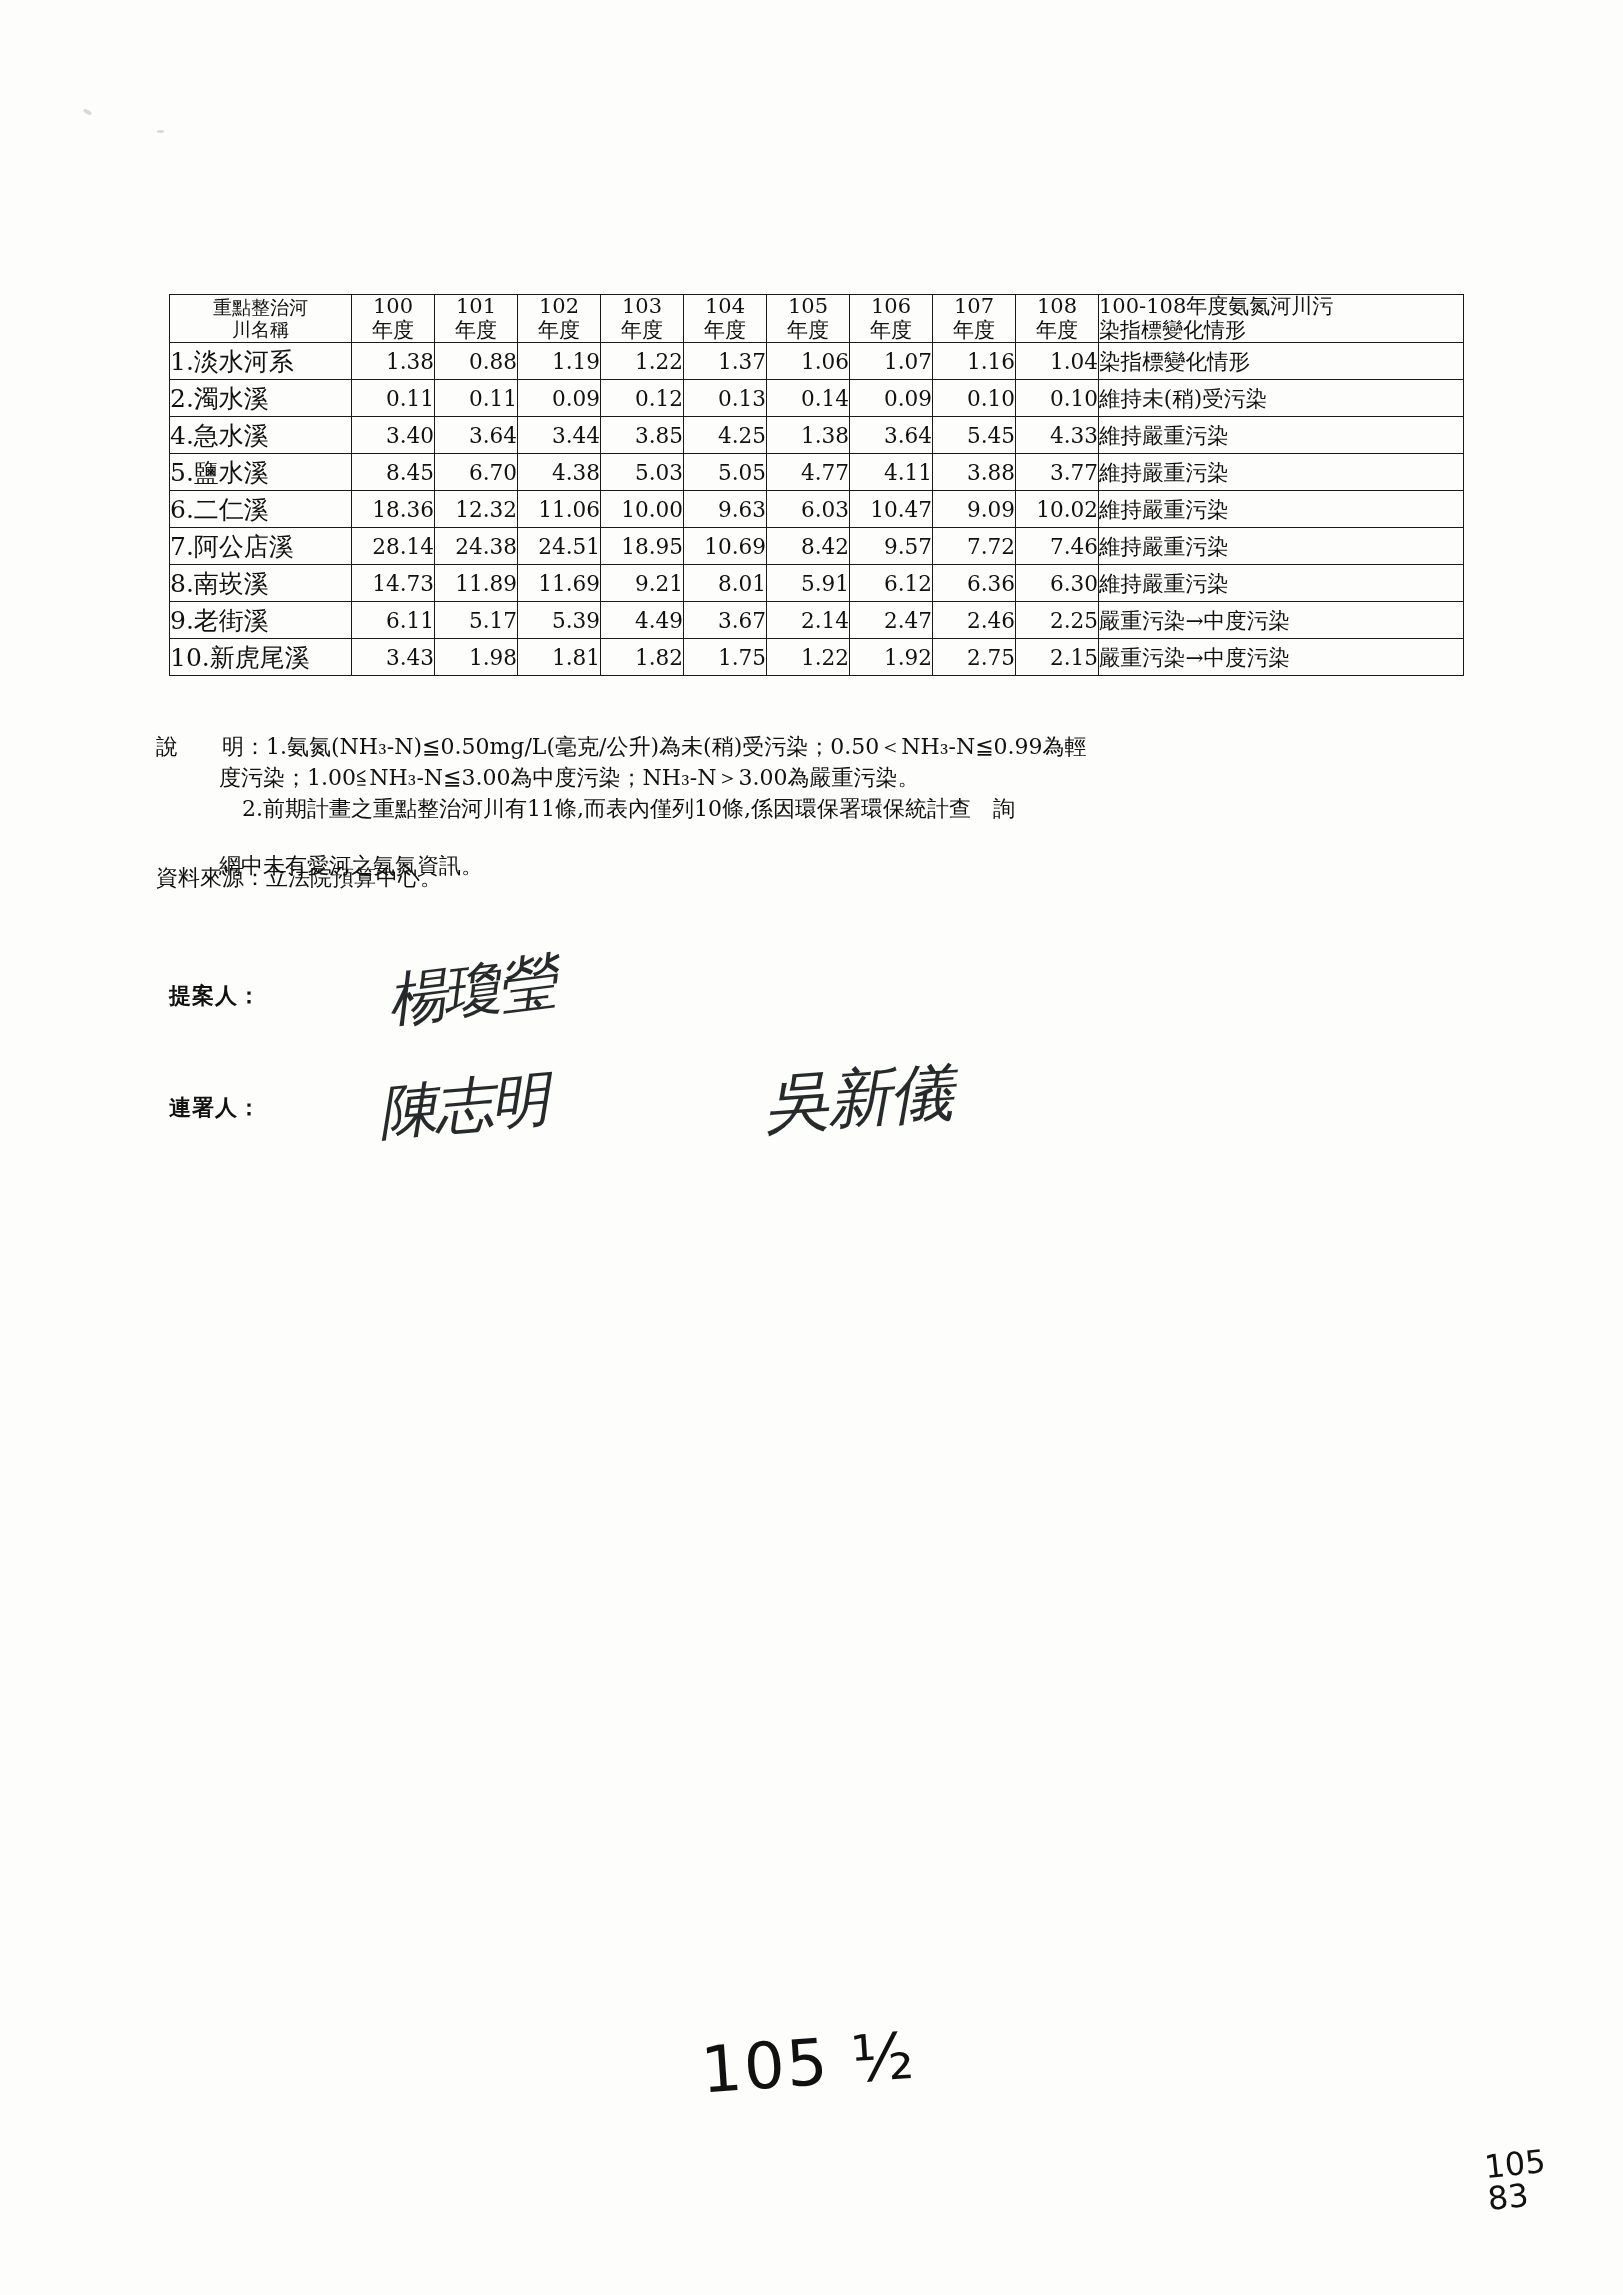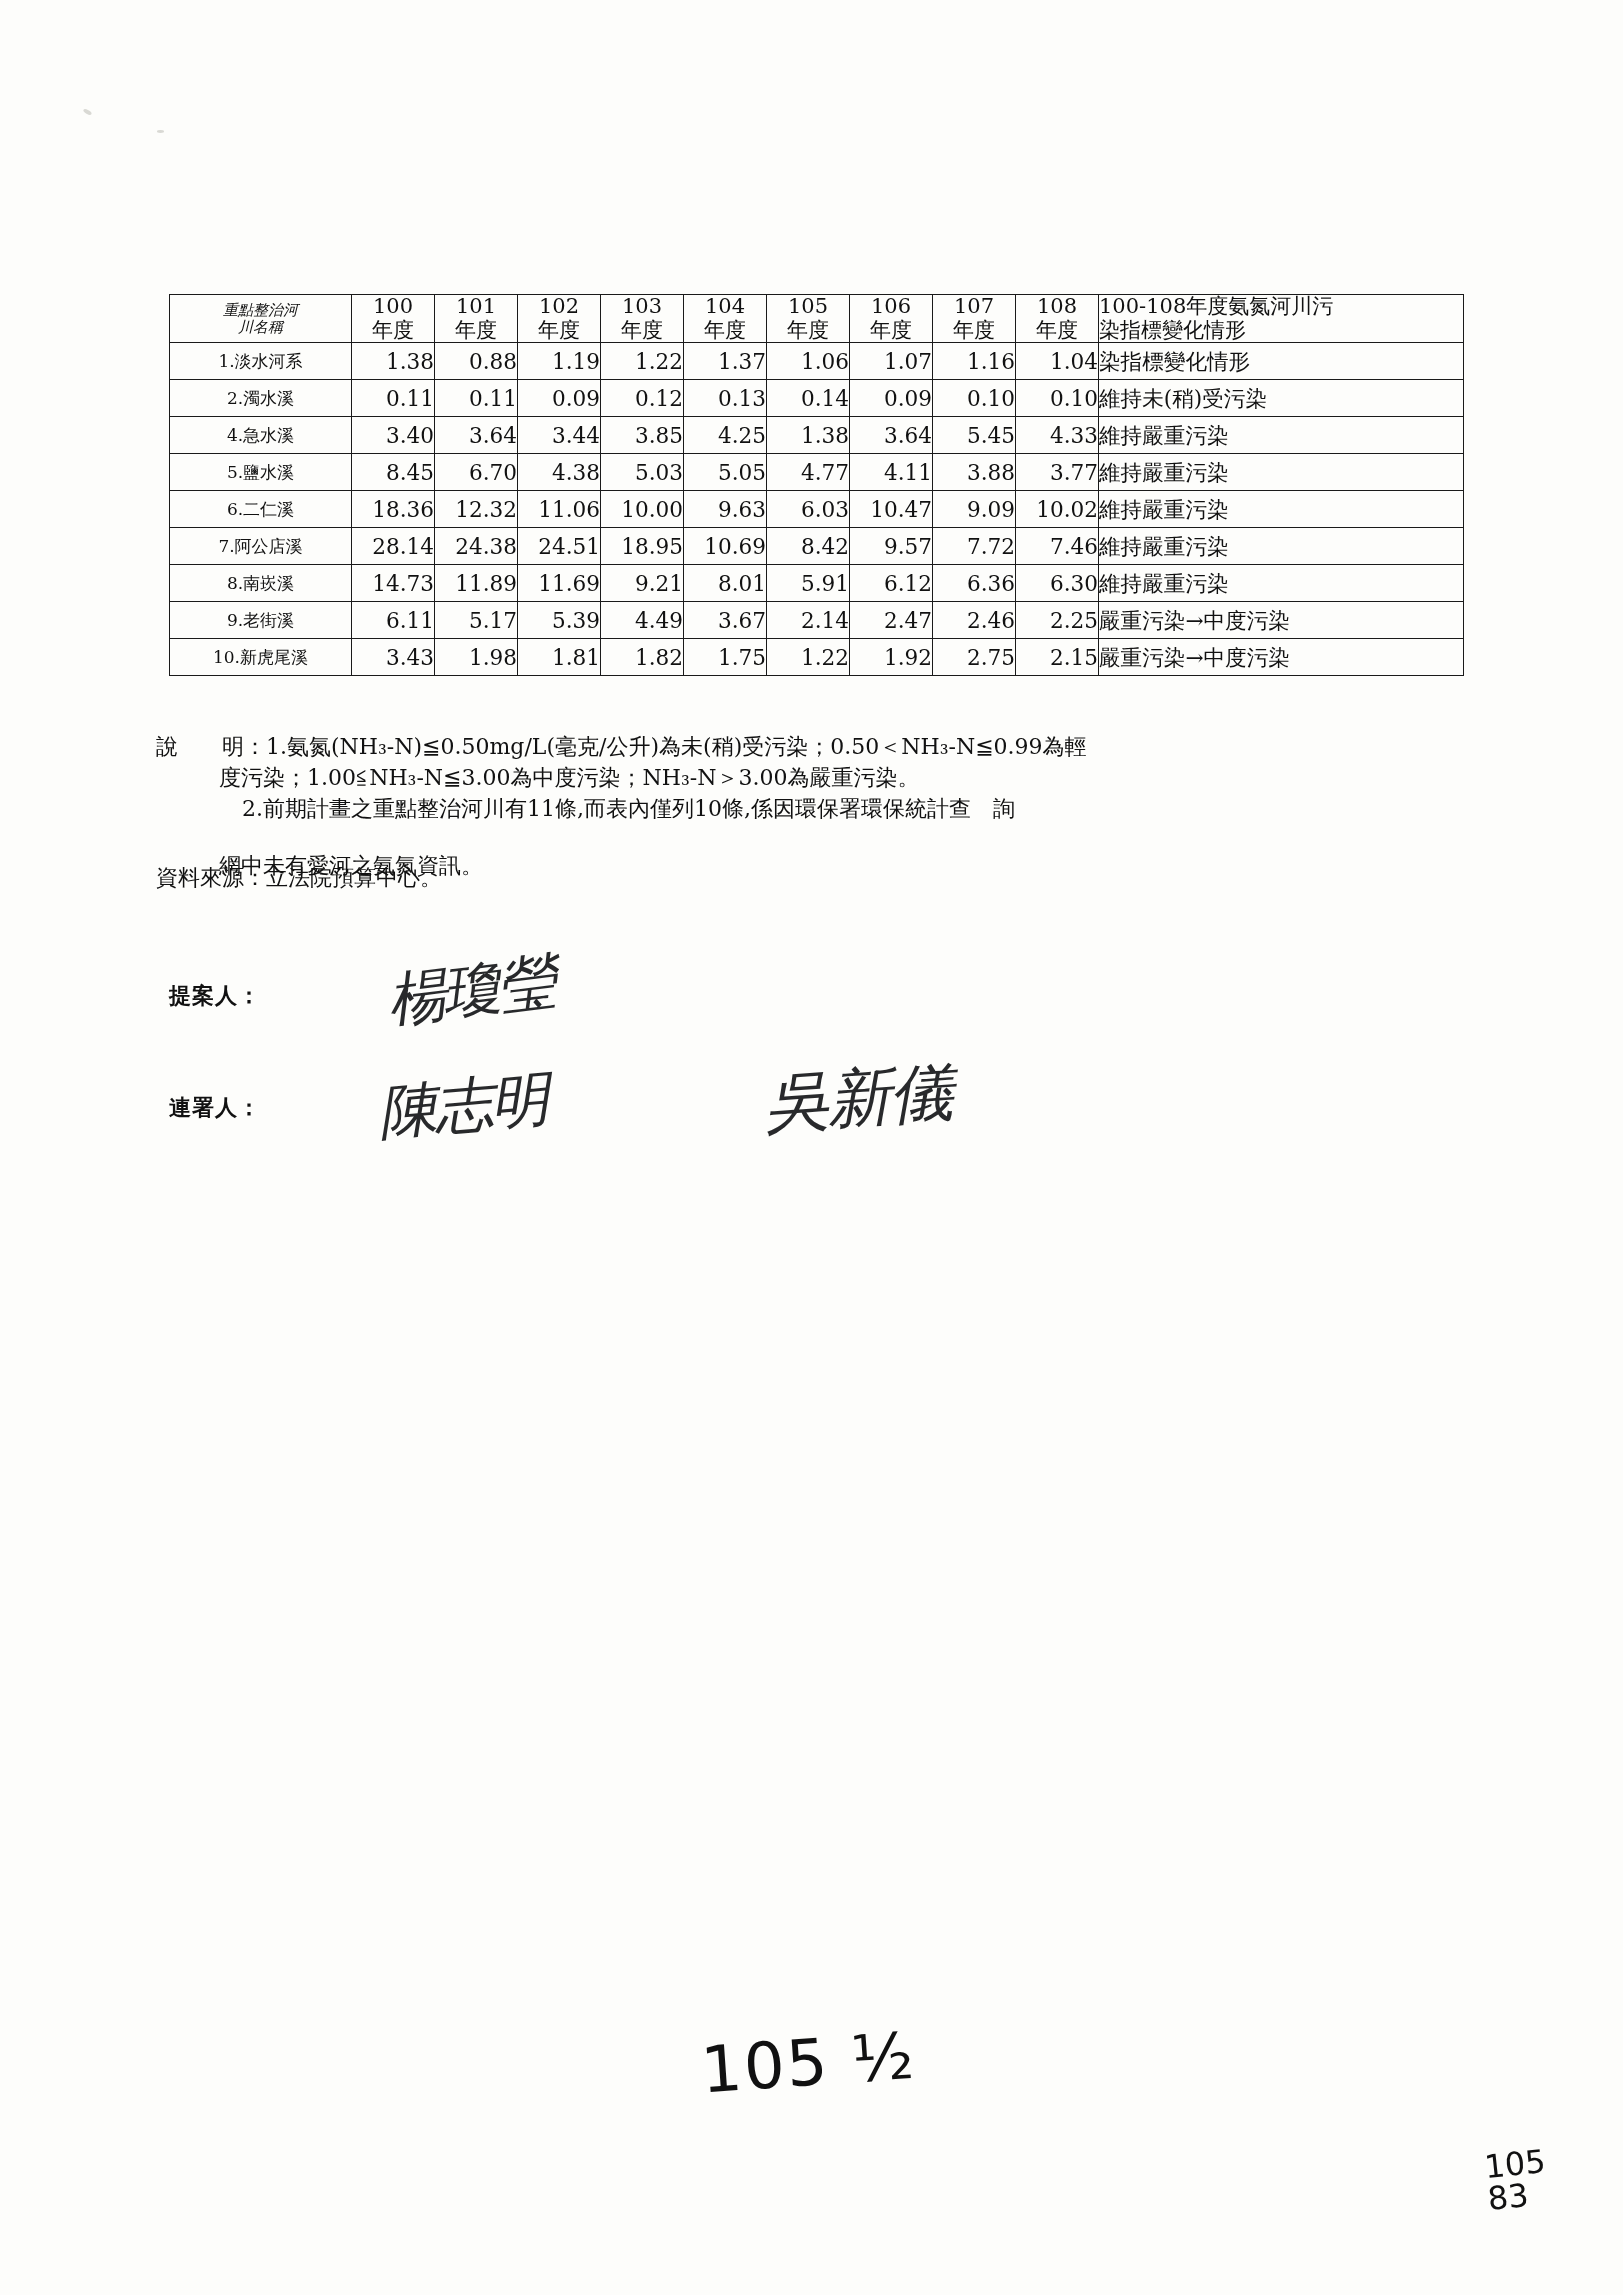--- a/index.html
+++ b/index.html
@@ -62,43 +62,42 @@
   }
   table.main th, table.main td {
     border: 1.5px solid #1a1a1a;
     padding: 0;
     height: 36px;
     vertical-align: middle;
     font-weight: 400;
   }
   .hdr-name {
     width: 181px;
-    font-size: 15px;
+    font-size: 19px;
     line-height: 1.12;
     text-align: center;
-    font-style: italic;
   }
   .hdr-year {
     width: 82px;
     font-size: 21px;
     line-height: 1.12;
     text-align: center;
     margin-top: 16px;
   }
   .hdr-note {
     font-size: 21px;
     line-height: 1.12;
     text-align: left;
     margin-top: 13px;
   }
   .hdr-year .y1, .hdr-name .y1, .hdr-note .y1 { display:block; }
   td.rivername {
-    text-align: center;
+    text-align: left;
     padding-left: 3.9px;
-    font-size: 17px;
+    font-size: 25px;
     white-space: nowrap;
   }
   td.val {
     text-align: right;
     padding-right: 5.9px;
     font-size: 21.6px;
     font-family: "DejaVu Serif", "Liberation Serif", serif;
   }
   td.trend {
     text-align: left;

